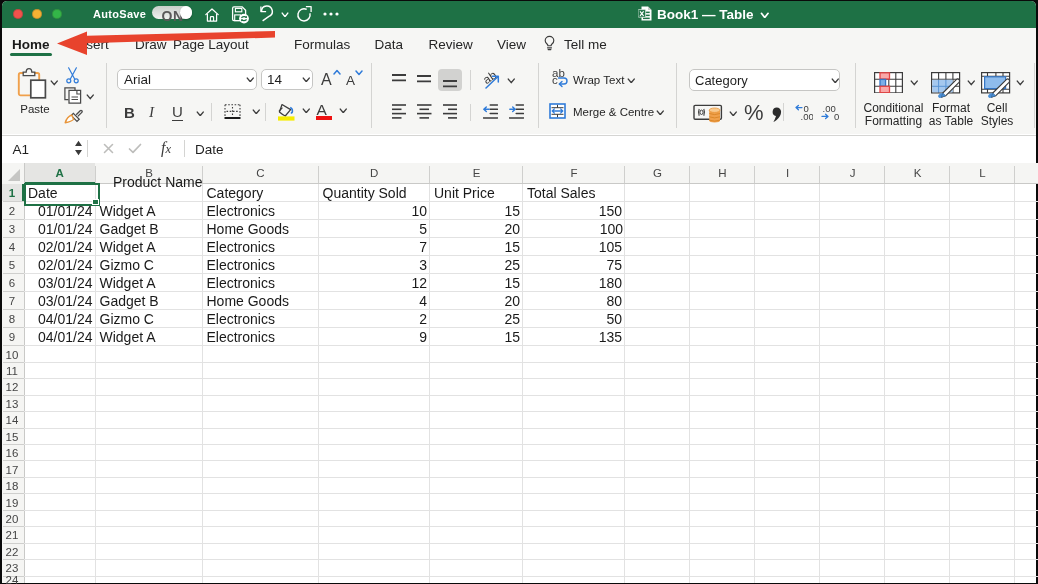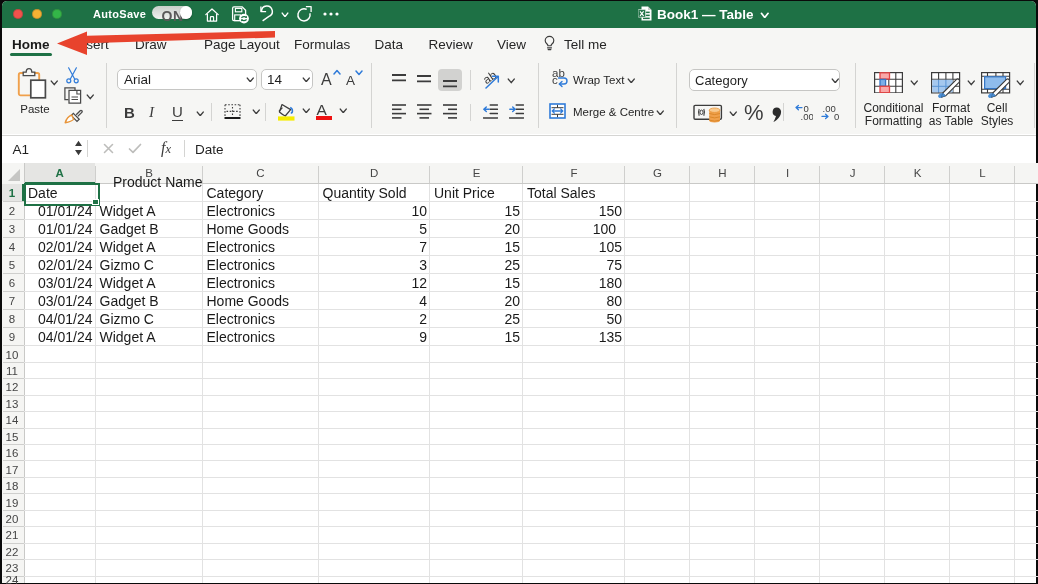--- a/index.html
+++ b/index.html
@@ -78,21 +78,21 @@
       <rect x="0" y="3.6" width="7.6" height="7.6" rx="0.8" fill="#1e7145" stroke="#eef2ee" stroke-width="0.7"></rect>
       <path d="M2 5.3 L5.6 9.9 M5.6 5.3 L2 9.9" stroke="#fff" stroke-width="1.15"></path>
     </svg>
 <div class="abs wtxt" style="left:657px;top:7px;font-size:13.5px;">Book1 — Table</div>
 <svg style="left:760px;top:11.5px;" width="9.5" height="6.5" viewBox="0 0 9.5 6.5" fill="none" stroke="#fff" stroke-width="1.7" stroke-linecap="round" stroke-linejoin="round">
       <path d="M1.425 1.3 L4.75 5.5249999999999995 L8.075 1.3"></path>
     </svg>
 <div class="tab" style="left:12px;font-weight:700;color:#1a1a1a;">Home</div>
 <div class="tab" style="left:75px;">Insert</div>
 <div class="tab" style="left:135px;">Draw</div>
-<div class="tab" style="left:204px;">Page Layout</div>
+<div class="tab" style="left:173px;">Page Layout</div>
 <div class="tab" style="left:294px;">Formulas</div>
 <div class="tab" style="left:374.5px;">Data</div>
 <div class="tab" style="left:428.5px;">Review</div>
 <div class="tab" style="left:497px;">View</div>
 <div class="tab" style="left:564px;">Tell me</div>
 <div class="abs" style="left:10px;top:53px;width:42px;height:3px;background:#1e7145;border-radius:1.5px;"></div>
 <svg style="left:542.5px;top:35px;" width="13" height="17" viewBox="0 0 13 17" fill="none" stroke="#3c3c3c" stroke-width="1.15">
       <path d="M2.2 5.6 a4.3 4.3 0 1 1 8.6 0 q0 1.9 -1.6 3.2 q-1.1 0.9 -1.1 1.9 l-3.2 0 q0 -1 -1.1 -1.9 q-1.6 -1.3 -1.6 -3.2 Z"></path>
       <path d="M4.5 12.8 L8.5 12.8 M5.1 14.6 L7.9 14.6" stroke-linecap="round"></path>
     </svg>
@@ -449,21 +449,21 @@
 <div class="cell" style="left:95.5px;top:202.3px;width:107.0px;height:18.0px;text-align:left;padding-left:4px;">Widget A</div>
 <div class="cell" style="left:202.5px;top:202.3px;width:116.0px;height:18.0px;text-align:left;padding-left:4px;">Electronics</div>
 <div class="cell" style="left:318.5px;top:202.3px;width:111.5px;height:18.0px;text-align:right;padding-right:3px;">10</div>
 <div class="cell" style="left:430px;top:202.3px;width:93px;height:18.0px;text-align:right;padding-right:3px;">15</div>
 <div class="cell" style="left:523px;top:202.3px;width:102px;height:18.0px;text-align:right;padding-right:3px;">150</div>
 <div class="cell" style="left:24px;top:220.3px;width:71.5px;height:18.0px;text-align:right;padding-right:3px;">01/01/24</div>
 <div class="cell" style="left:95.5px;top:220.3px;width:107.0px;height:18.0px;text-align:left;padding-left:4px;">Gadget B</div>
 <div class="cell" style="left:202.5px;top:220.3px;width:116.0px;height:18.0px;text-align:left;padding-left:4px;">Home Goods</div>
 <div class="cell" style="left:318.5px;top:220.3px;width:111.5px;height:18.0px;text-align:right;padding-right:3px;">5</div>
 <div class="cell" style="left:430px;top:220.3px;width:93px;height:18.0px;text-align:right;padding-right:3px;">20</div>
-<div class="cell" style="left:523px;top:220.3px;width:102px;height:18.0px;text-align:right;padding-right:9px;">100</div>
+<div class="cell" style="left:523px;top:220.3px;width:102px;height:18.0px;text-align:right;padding-right:2px;">100</div>
 <div class="cell" style="left:24px;top:238.3px;width:71.5px;height:18.0px;text-align:right;padding-right:3px;">02/01/24</div>
 <div class="cell" style="left:95.5px;top:238.3px;width:107.0px;height:18.0px;text-align:left;padding-left:4px;">Widget A</div>
 <div class="cell" style="left:202.5px;top:238.3px;width:116.0px;height:18.0px;text-align:left;padding-left:4px;">Electronics</div>
 <div class="cell" style="left:318.5px;top:238.3px;width:111.5px;height:18.0px;text-align:right;padding-right:3px;">7</div>
 <div class="cell" style="left:430px;top:238.3px;width:93px;height:18.0px;text-align:right;padding-right:3px;">15</div>
 <div class="cell" style="left:523px;top:238.3px;width:102px;height:18.0px;text-align:right;padding-right:3px;">105</div>
 <div class="cell" style="left:24px;top:256.3px;width:71.5px;height:18.0px;text-align:right;padding-right:3px;">02/01/24</div>
 <div class="cell" style="left:95.5px;top:256.3px;width:107.0px;height:18.0px;text-align:left;padding-left:4px;">Gizmo C</div>
 <div class="cell" style="left:202.5px;top:256.3px;width:116.0px;height:18.0px;text-align:left;padding-left:4px;">Electronics</div>
 <div class="cell" style="left:318.5px;top:256.3px;width:111.5px;height:18.0px;text-align:right;padding-right:3px;">3</div>

